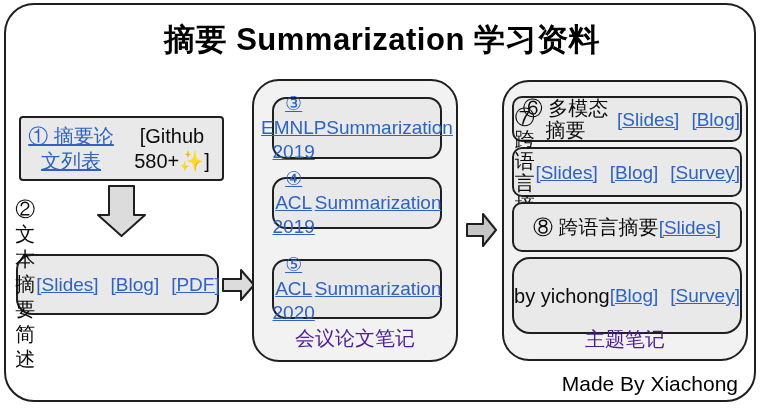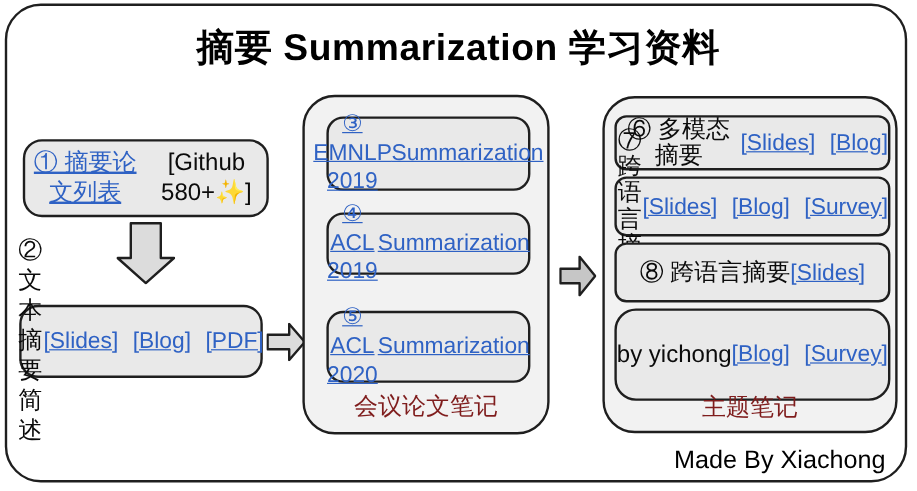--- a/index.html
+++ b/index.html
@@ -22,42 +22,42 @@
   }
   .group{
     position:absolute;background:var(--group_fill);border:2px solid var(--border);
     border-radius:27px;box-sizing:border-box;
   }
   a.lnk,.gbox{color:var(--link);text-decoration:underline;}
   .plain{color:#0b0b0b;}
   .lnk-row{display:flex;gap:12px;justify-content:center;align-items:baseline;}
 
   
-  .box1{left:19px;top:116px;width:205px;height:65px;border-radius:16px;gap:1px;}
+  .box1{left:19px;top:116px;width:205px;height:65px;border-radius:4px;gap:1px;}
   .box1 .lnk{font-size:20px;line-height:25px;}
   .box1 .plain{font-size:20px;line-height:25px;}
   .arrow-down{position:absolute;left:97px;top:185px;width:49px;height:52px;}
   .box2{left:16px;top:254px;width:203px;height:61px;border-radius:16px;gap:1px;}
   .box2 .plain{font-size:20px;line-height:25px;}
   .box2 .lnk{font-size:19px;line-height:23px;}
   .arrow-r1{position:absolute;left:222px;top:269px;width:33px;height:32px;}
   .arrow-r2{position:absolute;left:466px;top:213px;width:31px;height:34px;}
   .arrow-poly{fill:var(--arrow_fill);stroke:var(--border);stroke-width:2;stroke-linejoin:round;}
   .arrow-poly.dark{fill:var(--arrow2_fill);}
 
   
   .mid{left:252px;top:79px;width:206px;height:283px;}
   .gbox{left:18px;width:170px;border-radius:14px;font-size:19px;line-height:24px;}
   .gbox span{display:block;}
   .m1{top:16px;height:62px;}
   .m2{top:96px;height:52px;}
   .m3{top:178px;height:60px;}
   .group-label{
     position:absolute;left:0;bottom:8px;width:100%;text-align:center;
-    font-size:20px;color:#7f1d1d;
+    font-size:20px;color:#4c1d95;
   }
 
   
   .rightg{left:502px;top:80px;width:246px;height:281px;}
   .tbox{left:8px;width:230px;}
   .tbox .plain{font-size:20px;line-height:22px;}
   .tbox .lnk{font-size:19px;line-height:21px;}
   .t1{top:14px;height:46px;border-radius:10px;}
   .t2{top:65px;height:50px;border-radius:10px;}
   .t3{top:120px;height:50px;border-radius:10px;}

